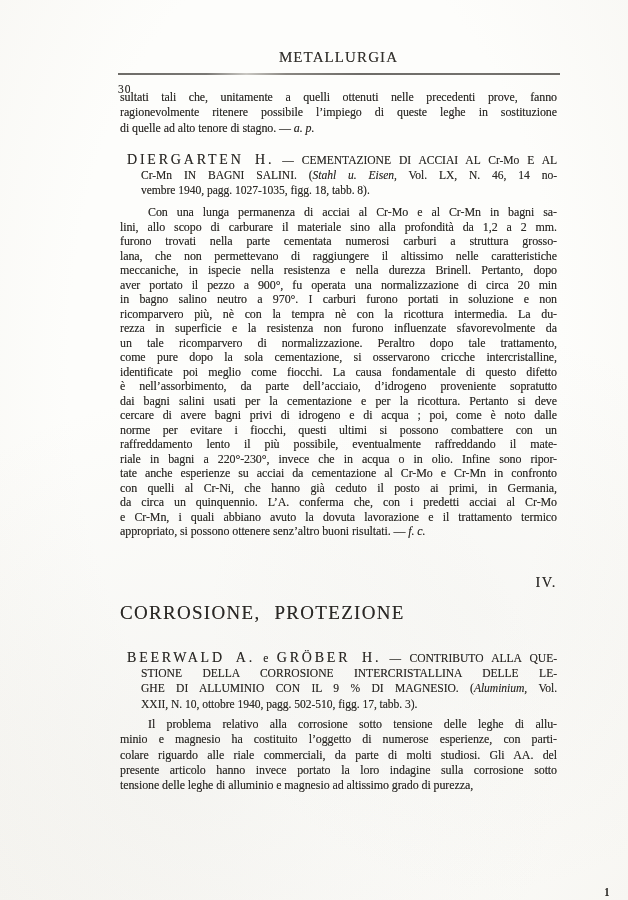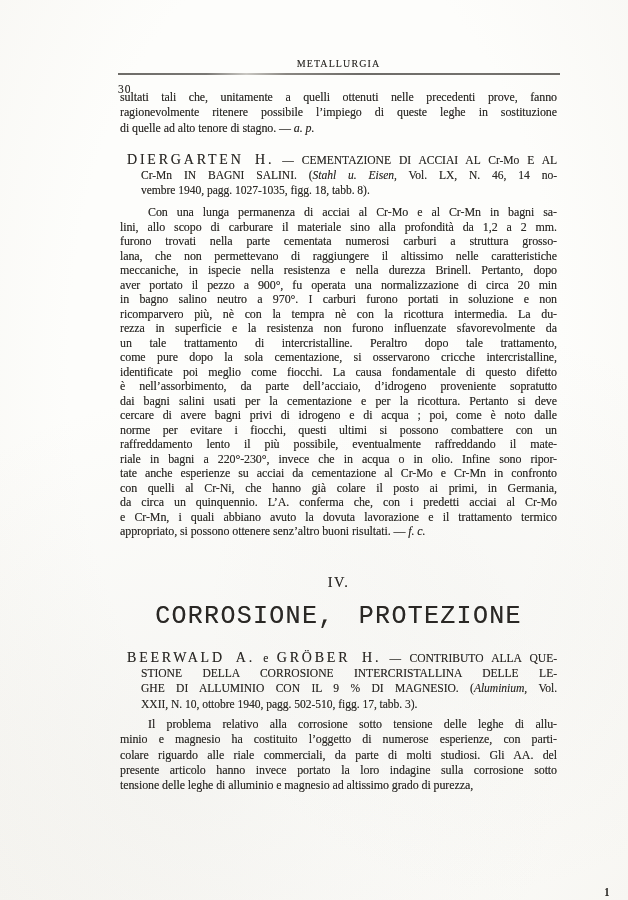--- a/index.html
+++ b/index.html
@@ -8,42 +8,42 @@
     background:
       radial-gradient(circle at 30% 85%, rgba(198,195,186,0.14), transparent 42%),
       radial-gradient(circle at 78% 68%, rgba(198,195,186,0.10), transparent 36%),
       radial-gradient(ellipse at 50% 40%, #fdfdfb 55%, #f7f6f2 100%),
       #fbfaf7;
     font-family:"Liberation Serif","DejaVu Serif",serif;
     color:#2c2a27;
     text-shadow:0 0 0.4px rgba(50,46,42,0.5);
   }
   .pagenum{position:absolute;left:118px;top:55px;font-size:11.5px;letter-spacing:1px;margin-top:28px;}
-  .journal{position:absolute;left:120px;top:58px;width:437px;text-align:center;
-    font-size:10px;letter-spacing:1.1px;color:#33312d;}
+  .journal{position:absolute;left:120px;top:49px;width:437px;text-align:center;
+    font-size:15px;letter-spacing:1.1px;color:#33312d;}
   .rule{position:absolute;left:118px;top:73px;width:442px;height:1.5px;
     background:linear-gradient(90deg,#6e6c68 0%,#7a7874 20%,#c9c7c2 29%,#8a8782 38%,#6e6c68 55%,#74726e 82%,#6e6c68 100%);}
   .block{position:absolute;left:120px;width:437px;}
   .tline{
     text-align:justify;text-align-last:justify;-moz-text-align-last:justify;
     overflow:hidden;white-space:normal;
   }
   .para .tline{font-size:12px;line-height:14.5px;height:14.5px;letter-spacing:-0.1px;}
   .loose .tline{line-height:15.3px;height:15.3px;}
   .entry .tline{font-size:11.6px;line-height:15.6px;height:15.6px;padding-left:21px;letter-spacing:-0.05px;}
   .entry .tline:first-child{padding-left:7px;}
   .indent .tline:first-child{padding-left:28px;}
   .tline.lastline{text-align-last:left;-moz-text-align-last:left;}
   .tline b{font-weight:normal;}
   .tline i{font-style:italic;}
   .sc{font-size:14px;letter-spacing:2.8px;}
-  .section-number{position:absolute;left:120px;top:574px;width:437px;text-align:center;
+  .section-number{position:absolute;left:120px;top:574px;width:437px;text-align:right;
     font-size:14.5px;letter-spacing:1.5px;}
-  .section-title{position:absolute;left:120px;top:602px;width:437px;text-align:center;
-    font-size:25px;letter-spacing:1.3px;word-spacing:8px;color:#2a2825;font-family:Liberation Mono, monospace;}
+  .section-title{position:absolute;left:120px;top:602px;width:437px;
+    font-size:19px;letter-spacing:1.3px;word-spacing:8px;color:#2a2825;}
   .corner-mark{position:absolute;left:604px;top:885px;font-size:12px;font-weight:bold;
     transform:scaleX(0.8);color:#2c2a27;}
 </style>
 </head>
 <body>
 
 <div class="page">
 
   <span class="pagenum">30</span>
   <span class="journal">METALLURGIA</span>
@@ -64,31 +64,31 @@
   <div class="block para indent" style="top:205px">
       <div class="tline">Con una lunga permanenza di acciai al Cr-Mo e al Cr-Mn in bagni sa-</div>
       <div class="tline">lini, allo scopo di carburare il materiale sino alla profondità da 1,2 a 2 mm.</div>
       <div class="tline">furono trovati nella parte cementata numerosi carburi a struttura grosso-</div>
       <div class="tline">lana, che non permettevano di raggiungere il altissimo nelle caratteristiche</div>
       <div class="tline">meccaniche, in ispecie nella resistenza e nella durezza Brinell. Pertanto, dopo</div>
       <div class="tline">aver portato il pezzo a 900°, fu operata una normalizzazione di circa 20 min</div>
       <div class="tline">in bagno salino neutro a 970°. I carburi furono portati in soluzione e non</div>
       <div class="tline">ricomparvero più, nè con la tempra nè con la ricottura intermedia. La du-</div>
       <div class="tline">rezza in superficie e la resistenza non furono influenzate sfavorevolmente da</div>
-      <div class="tline">un tale trattamento di intercristalline. Peraltro dopo tale trattamento,</div>
+      <div class="tline">un tale ricomparvero di normalizzazione. Peraltro dopo tale trattamento,</div>
       <div class="tline">come pure dopo la sola cementazione, si osservarono cricche intercristalline,</div>
       <div class="tline">identificate poi meglio come fiocchi. La causa fondamentale di questo difetto</div>
       <div class="tline">è nell’assorbimento, da parte dell’acciaio, d’idrogeno proveniente sopratutto</div>
       <div class="tline">dai bagni salini usati per la cementazione e per la ricottura. Pertanto si deve</div>
       <div class="tline">cercare di avere bagni privi di idrogeno e di acqua ; poi, come è noto dalle</div>
       <div class="tline">norme per evitare i fiocchi, questi ultimi si possono combattere con un</div>
       <div class="tline">raffreddamento lento il più possibile, eventualmente raffreddando il mate-</div>
       <div class="tline">riale in bagni a 220°-230°, invece che in acqua o in olio. Infine sono ripor-</div>
       <div class="tline">tate anche esperienze su acciai da cementazione al Cr-Mo e Cr-Mn in confronto</div>
-      <div class="tline">con quelli al Cr-Ni, che hanno già colare il posto ai primi, in Germania,</div>
+      <div class="tline">con quelli al Cr-Ni, che hanno già ceduto il posto ai primi, in Germania,</div>
       <div class="tline">da circa un quinquennio. L’A. conferma che, con i predetti acciai al Cr-Mo</div>
       <div class="tline">e Cr-Mn, i quali abbiano avuto la dovuta lavorazione e il trattamento termico</div>
       <div class="tline lastline">appropriato, si possono ottenere senz’altro buoni risultati. — <i>f. c.</i></div>
     </div>
 
   <div class="section-number">IV.</div>
   <div class="section-title">CORROSIONE, PROTEZIONE</div>
 
   <div class="block entry" style="top:650px">
       <div class="tline"><span class="sc">BEERWALD A.</span> e <span class="sc">GRÖBER H.</span> — <b>CONTRIBUTO ALLA QUE-</b></div>

